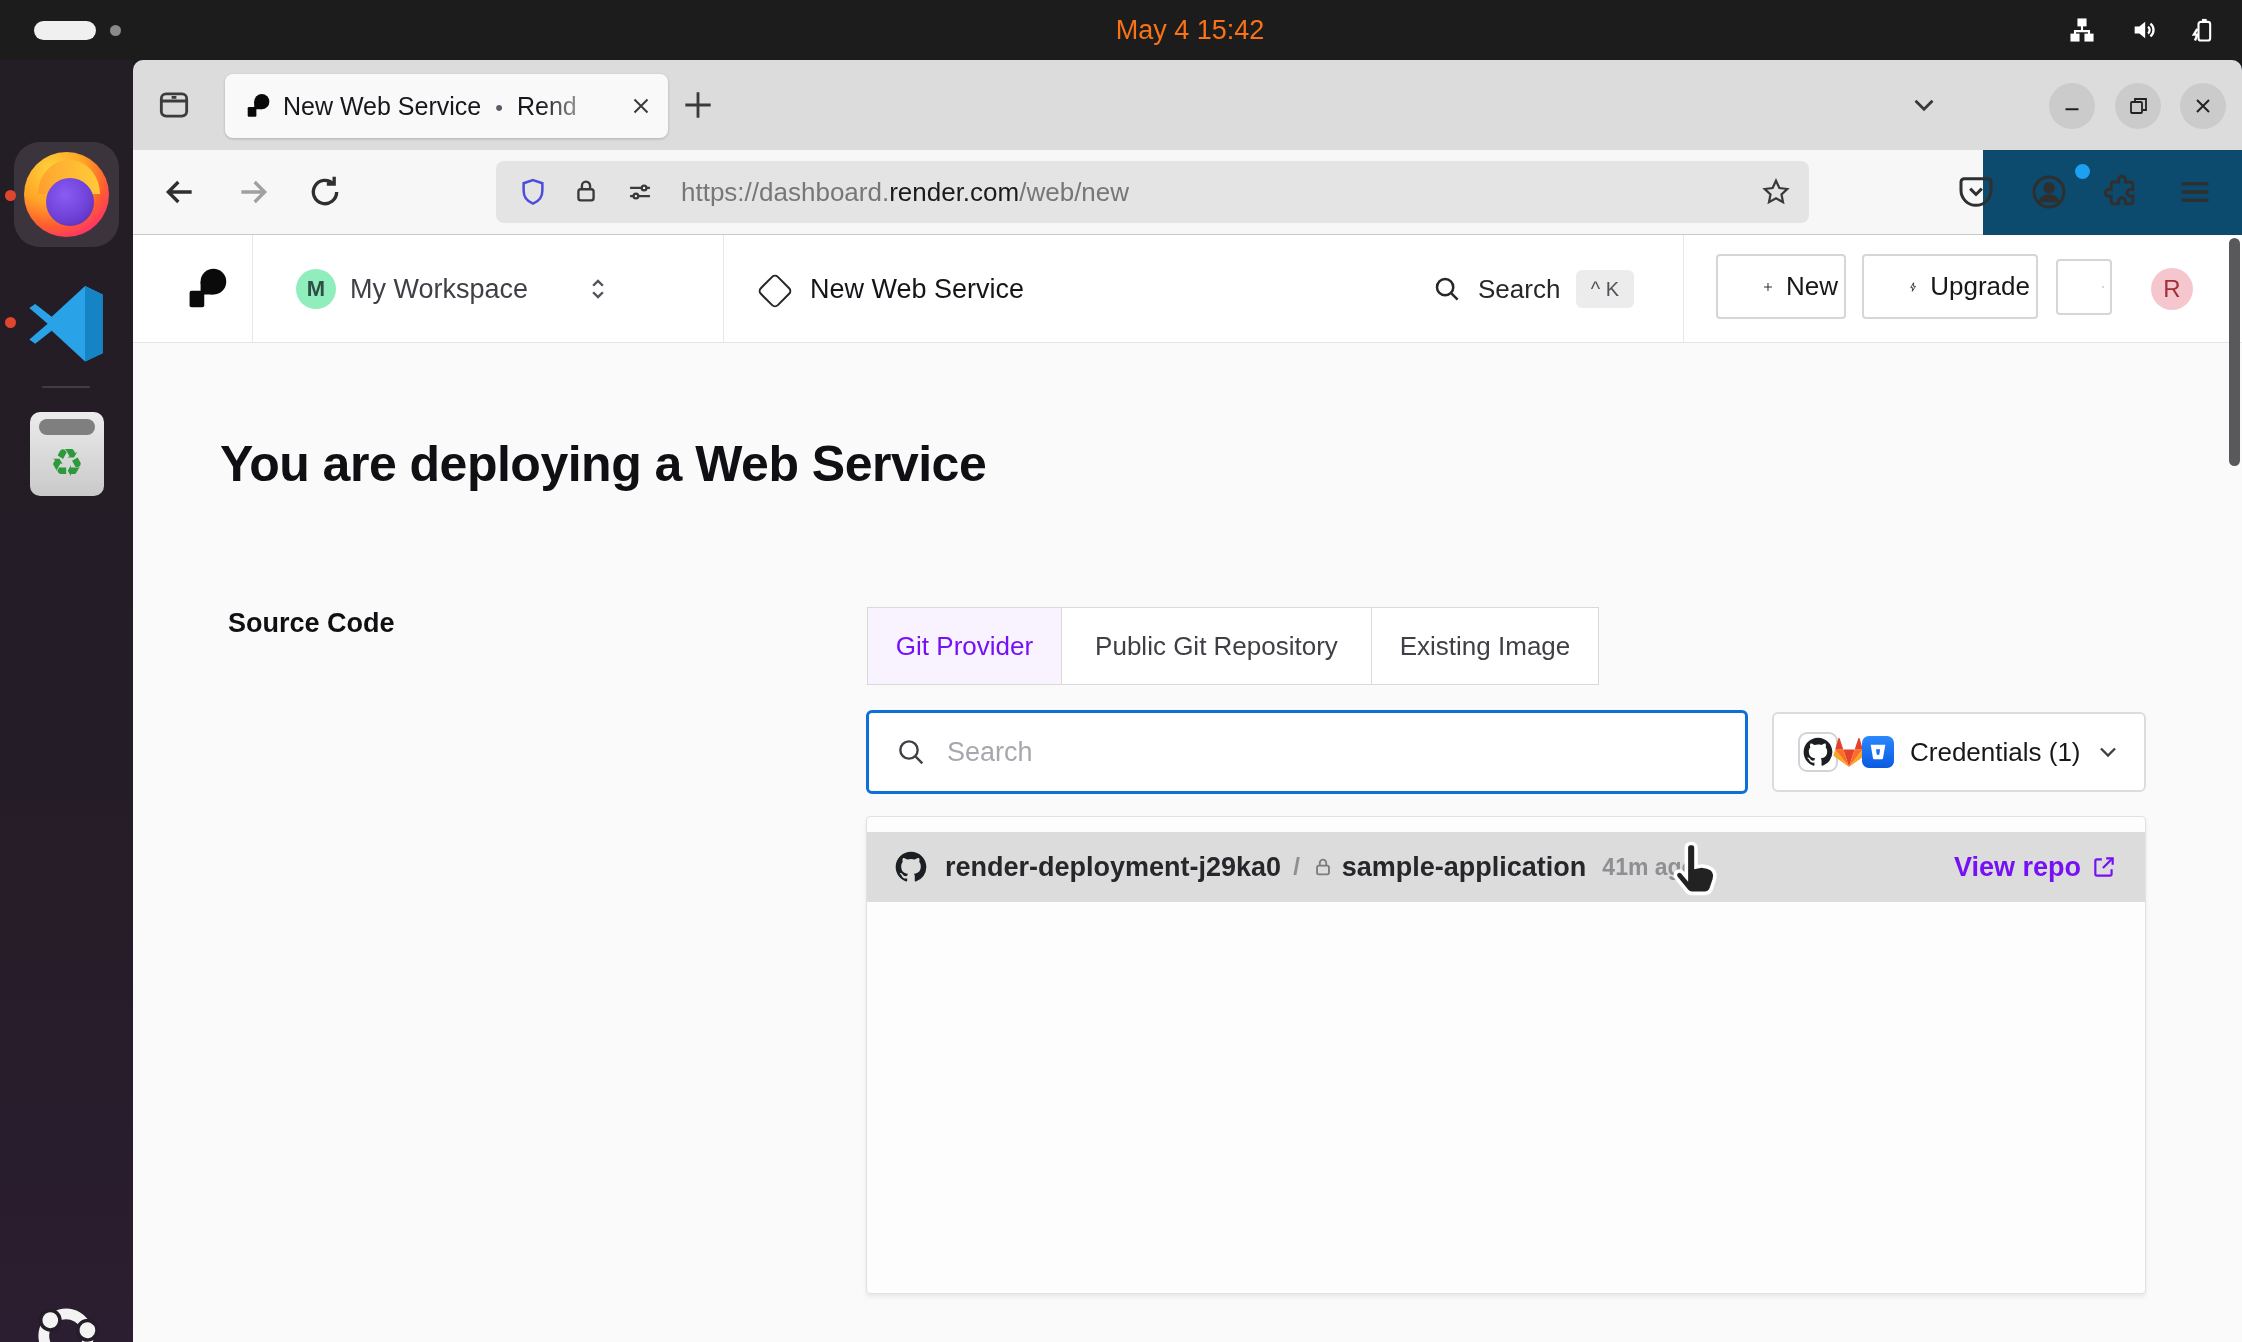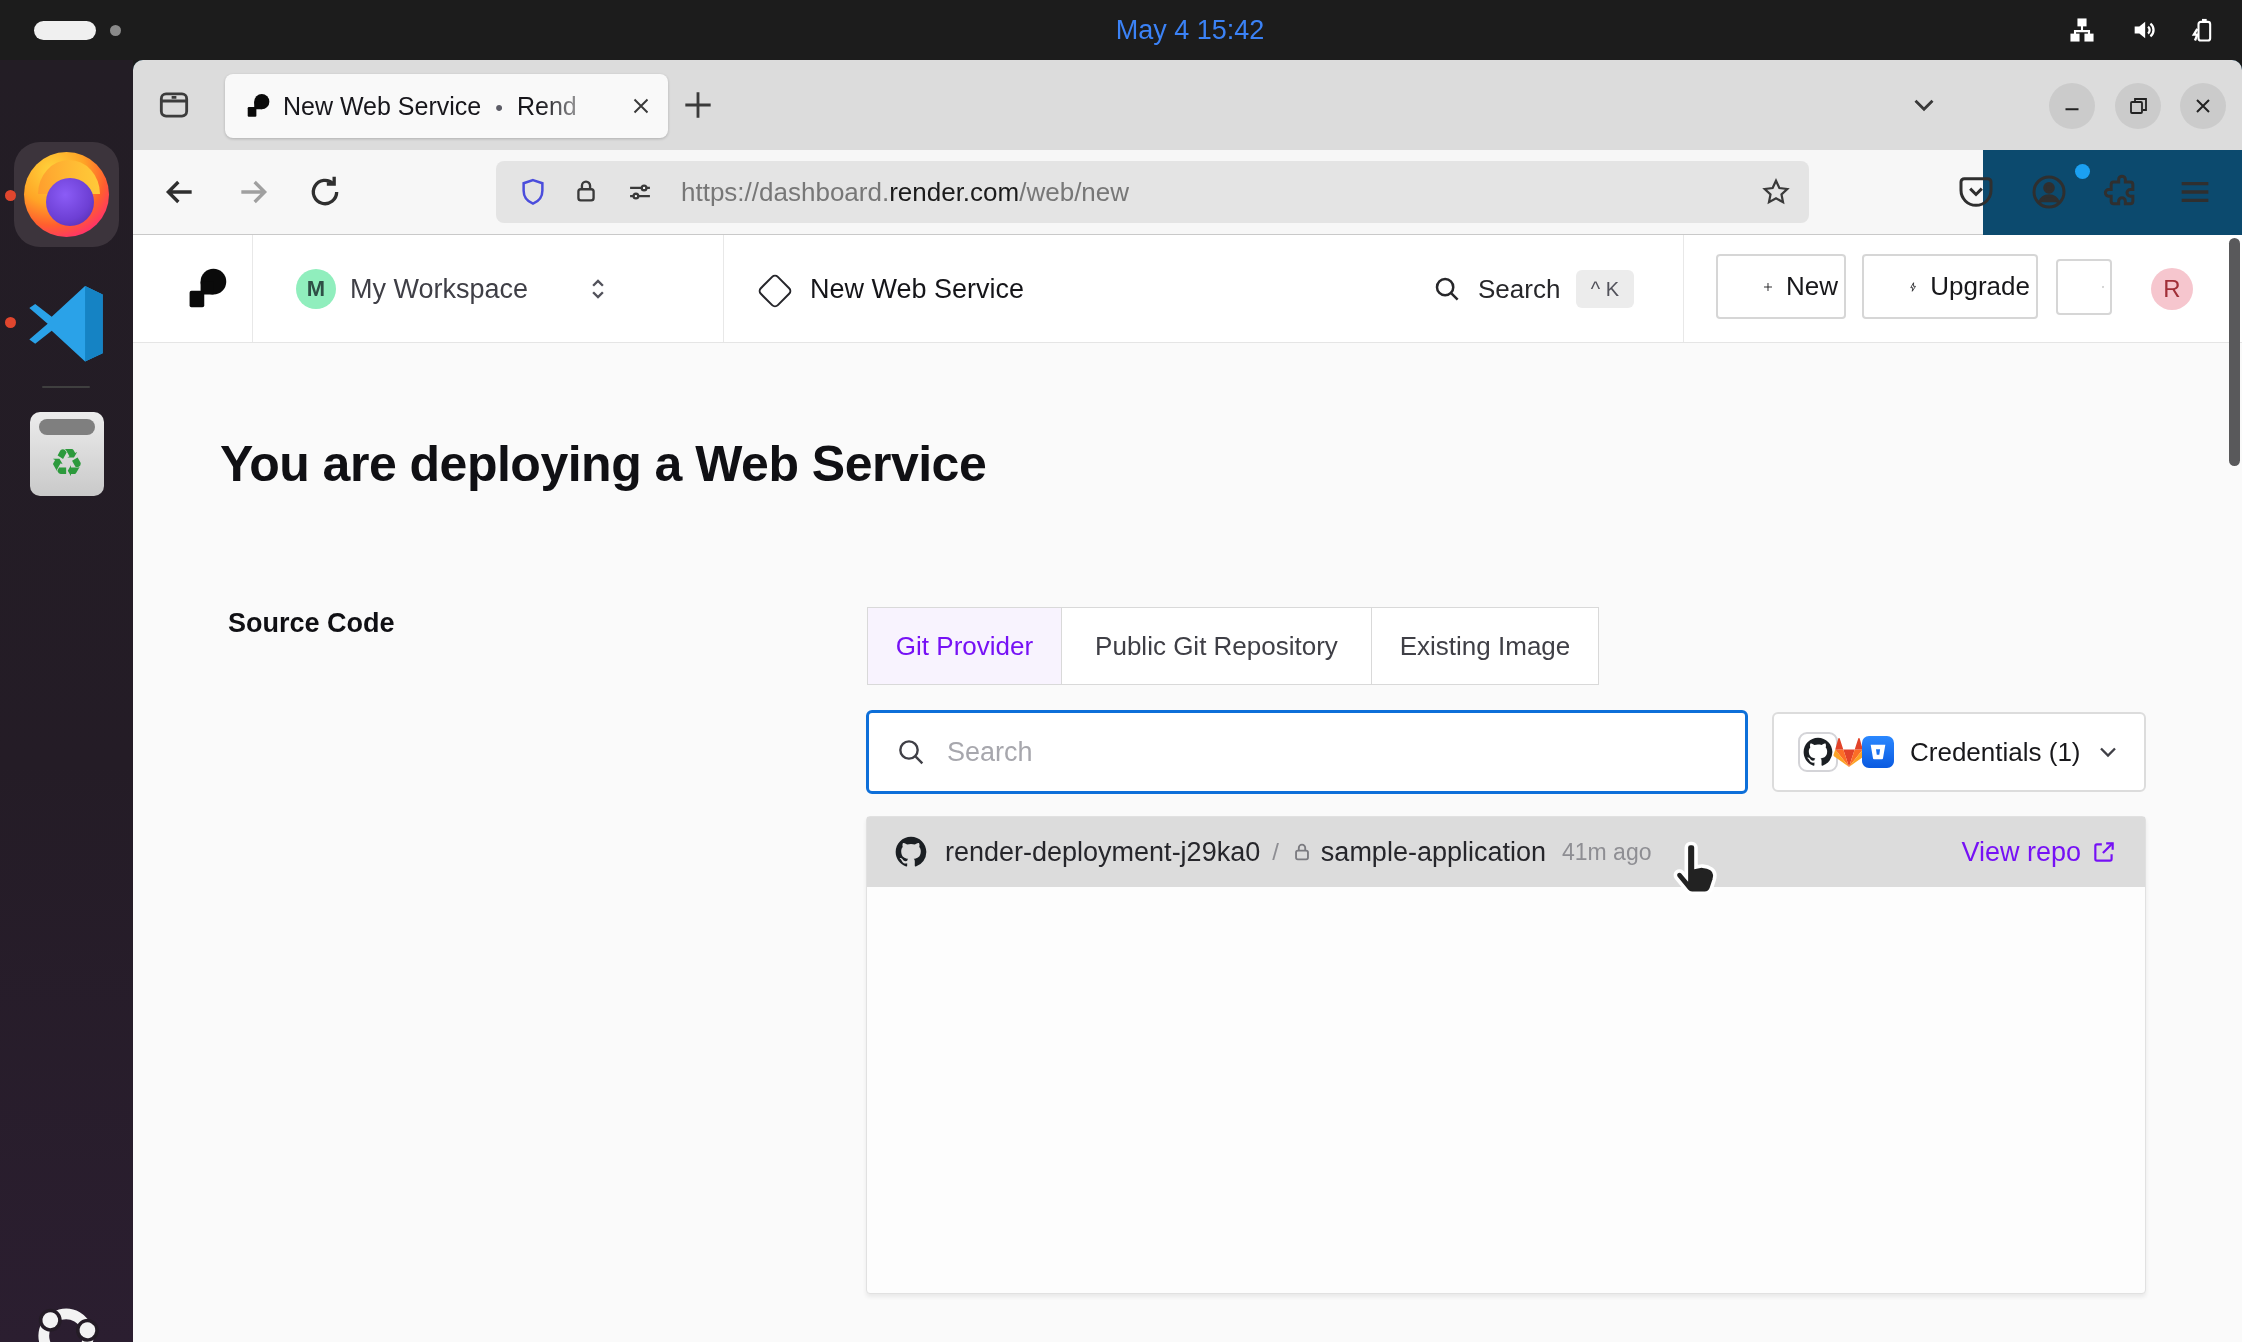--- a/index.html
+++ b/index.html
@@ -3,21 +3,21 @@
 <meta charset="utf-8">
 <style>
   html,body{margin:0;padding:0;background:#101010;}
   #screen{position:relative;width:2242px;height:1342px;background:#1b1b1b;overflow:hidden;
           font-family:"Liberation Sans","DejaVu Sans",sans-serif;-webkit-font-smoothing:antialiased;}
   .abs{position:absolute;}
   
   #topbar{left:0;top:0;width:2242px;height:60px;background:#1c1c1c;}
   #activities-pill{left:34px;top:21px;width:62px;height:19px;border-radius:10px;background:#f0f0f0;}
   #activities-dot{left:110px;top:25px;width:11px;height:11px;border-radius:50%;background:#8a8a8a;}
-  #clock{left:1040px;top:0;width:300px;height:60px;line-height:60px;text-align:center;color:#3b82f6;font-size:27px;font-weight:500;}
+  #clock{left:1040px;top:0;width:300px;height:60px;line-height:60px;text-align:center;color:#f97316;font-size:27px;font-weight:500;}
   .sysicon{top:16px;width:28px;height:28px;color:#fff;}
   
   #dock{left:0;top:60px;width:133px;height:1282px;background:linear-gradient(180deg,#231d25 0%,#241c26 55%,#2b1e30 100%);}
   #ff-tile{left:14px;top:82px;width:105px;height:105px;border-radius:26px;background:#3c343c;}
   #ff-icon{left:10px;top:10px;width:85px;height:85px;border-radius:50%;
      background:radial-gradient(circle at 32% 22%,#ffd43b 0%,#ffa426 38%,#ff5f2e 62%,#ff2f6d 82%,#d13bb4 100%);}
   #ff-globe{position:absolute;left:22px;top:26px;width:48px;height:48px;border-radius:50%;
      background:radial-gradient(circle at 40% 35%,#8b5cf6 0%,#6d3fd4 60%,#4c2aa0 100%);}
   #ff-swirl{position:absolute;left:14px;top:8px;width:62px;height:34px;border-radius:50% 50% 0 0/100% 100% 0 0;
      background:linear-gradient(90deg,#ff9b2d,#ffd43b);opacity:.9;}
@@ -68,21 +68,21 @@
   .stab.active{background:#f8f3fe;color:#7611f5;}
   #repo-search{left:733px;top:475px;width:882px;height:84px;border:3px solid #0d6fd9;border-radius:6px;background:#fff;box-sizing:border-box;
      display:flex;align-items:center;}
   #repo-search input{border:0;outline:0;flex:1;font-size:27px;color:#26262b;font-family:inherit;background:transparent;}
   #repo-search input::placeholder{color:#a7a7ad;}
   #credentials{left:1639px;top:477px;width:374px;height:80px;border:2px solid #dcdcdc;border-radius:6px;background:#fff;box-sizing:border-box;
      display:flex;align-items:center;padding:0 22px 0 24px;}
   .credbadge{width:40px;height:40px;border:2px solid #d4d4d8;border-radius:9px;background:#fff;display:flex;align-items:center;justify-content:center;box-sizing:border-box;}
   #cred-label{margin-left:16px;font-size:26px;color:#18181b;}
   #repo-list{left:733px;top:581px;width:1280px;height:478px;background:#fdfdfd;border:1px solid #e1e1e1;border-radius:4px;
-     box-shadow:0 3px 4px rgba(0,0,0,.07);box-sizing:border-box;}
+     box-shadow:0 3px 4px rgba(0,0,0,.07);box-sizing:border-box;padding-top:15px;font-weight:bold;}
   #repo-row{height:70px;background:#dcdcdc;display:flex;align-items:center;padding:0 28px;}
   #repo-owner,#repo-name{font-size:27px;color:#26262b;}
   .repo-sep{margin:0 12px;color:#8e8e93;font-size:24px;}
   #repo-time{margin-left:16px;font-size:23px;color:#8e8e93;}
   #view-repo{margin-left:auto;display:flex;align-items:center;gap:10px;font-size:27px;color:#7611f5;}
   svg{display:block;}
 </style>
 </head>
 <body>
 

